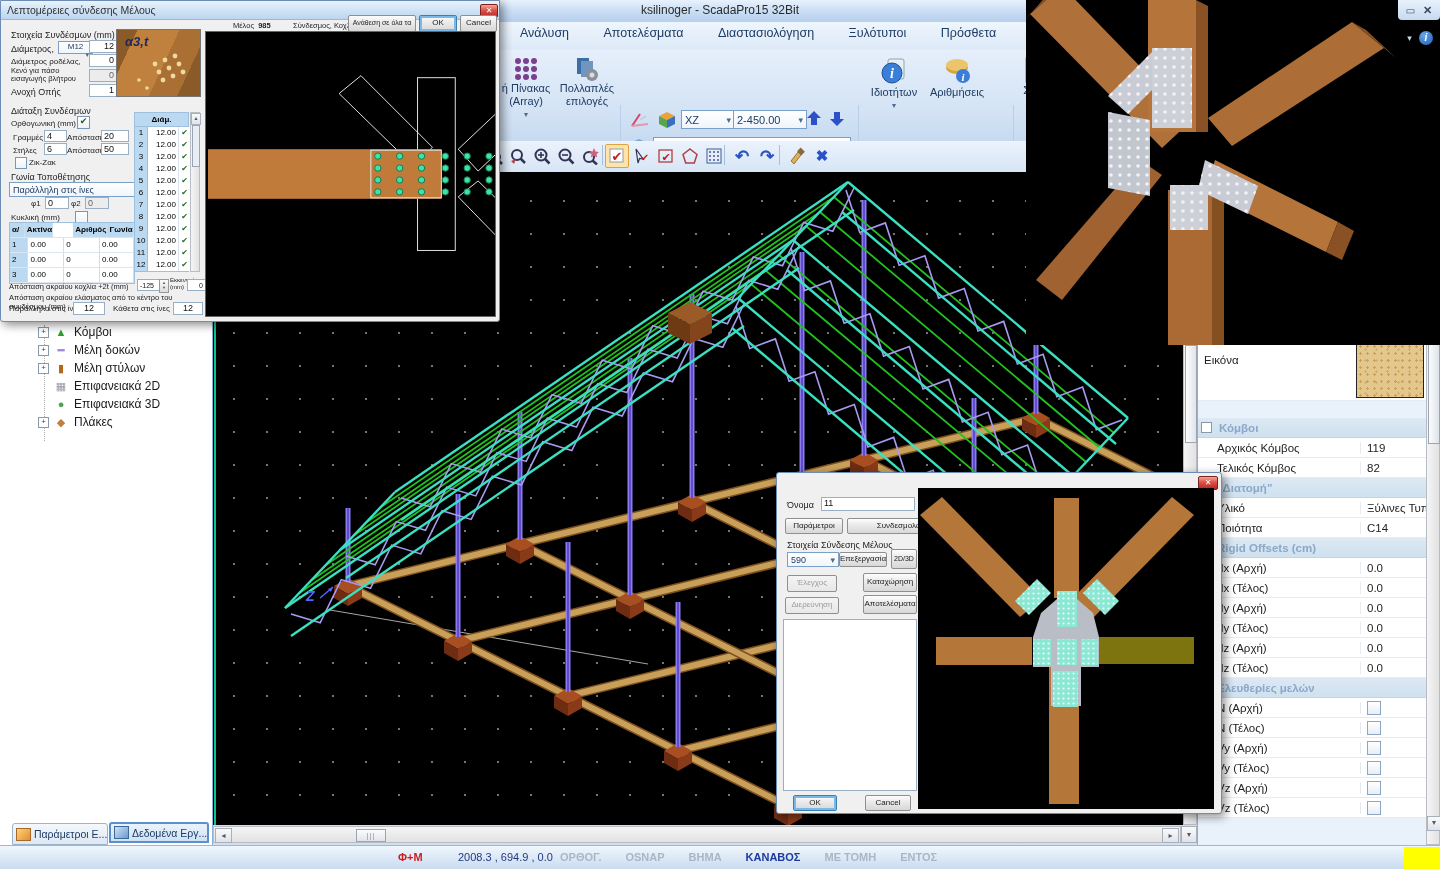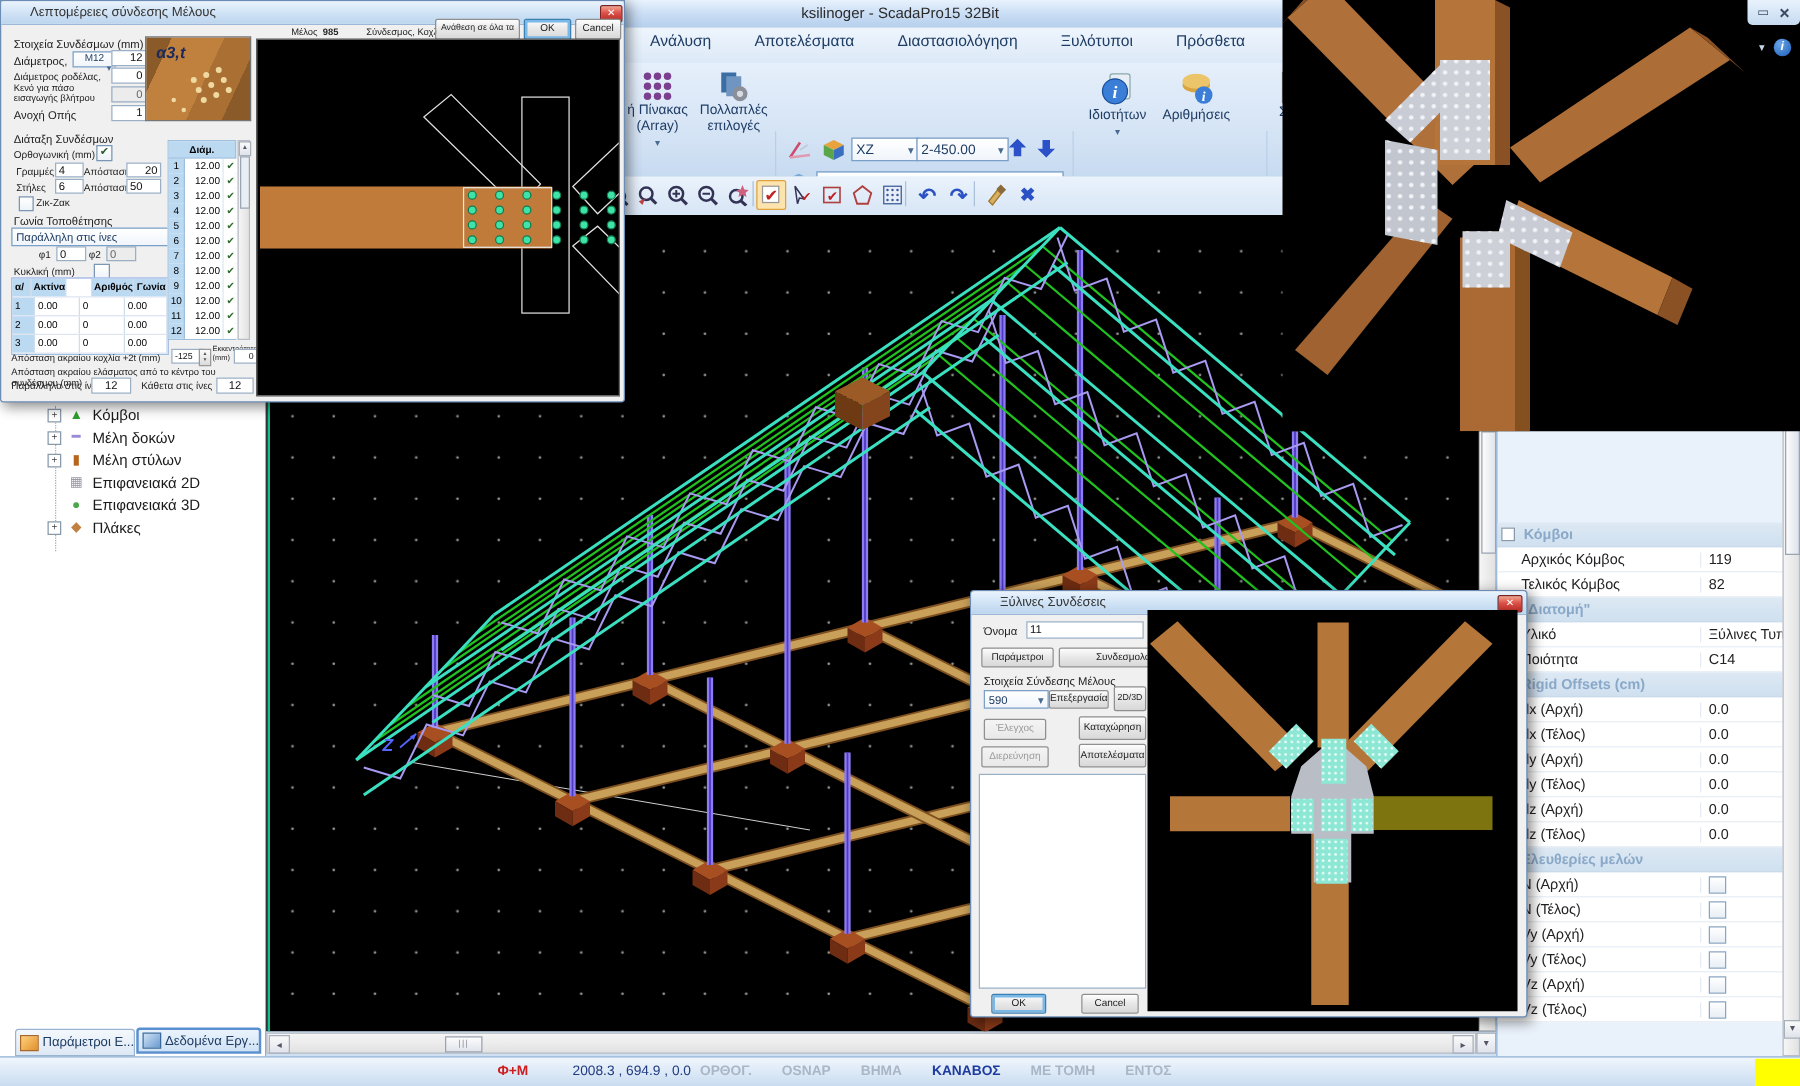--- a/index.html
+++ b/index.html
@@ -44,21 +44,21 @@
   .prow.check .pcheck{display:inline-block;width:12px;height:12px;margin-left:6px;background:linear-gradient(#fff,#e8eef5);border:1px solid #8aa6c2;}
   .stog{font-size:11px;font-weight:bold;color:#a9b6c6;}
   .stog.on{color:#1d3a9f;text-align:right;}
   .mtc{display:flex;height:12px;font-size:8px;line-height:12px;}
   .mtc .c1{width:12px;background:#bcd9f2;text-align:center;flex:none;border-right:1px solid #9fc0dd;}
   .mtc .c2{width:28px;background:#fff;text-align:right;padding-right:2px;flex:none;border-right:1px solid #d8e4ef;}
   .mtc .c3{width:11px;background:#fff;text-align:center;flex:none;color:#2a6a2a;font-size:8px;}
   .ctr{display:flex;height:14px;font-size:8px;line-height:14px;border-bottom:1px solid #dde6ef;background:#fff;}
   .ctr .h{background:#bcd9f2;}
   .ctr span{border-right:1px solid #cfdeec;padding-left:2px;}
-  .dtitle{position:absolute;left:0;top:0;right:0;height:18px;background:linear-gradient(#e9f3fd,#cfe2f5 55%,#bcd5ee);border-bottom:1px solid #9cb8d6;font-size:10.5px;color:#333;line-height:18px;padding-left:23px;border-radius:3px 3px 0 0;}
+  .dtitle{position:absolute;left:0;top:0;right:0;height:18px;background:linear-gradient(#e9f3fd,#cfe2f5 55%,#bcd5ee);border-bottom:1px solid #9cb8d6;font-size:10.5px;color:#333;line-height:18px;padding-left:6px;border-radius:3px 3px 0 0;}
   .dlg{background:#f0f0f0;border:1px solid #6a8cb5;border-radius:3px;box-shadow:3px 3px 10px rgba(0,0,0,.45);}
   .sb{background:linear-gradient(90deg,#f5f5f5,#e2e2e2);border:1px solid #b8bcc4;}
   .sbh{background:linear-gradient(#f5f5f5,#e2e2e2);border:1px solid #b8bcc4;}
   .sbtn{background:linear-gradient(#fafafa,#dfe3ea);border:1px solid #a8b0bc;font-size:8px;color:#556;text-align:center;}
   svg{display:block;}
 </style>
 </head>
 <body>
 
 <div id="app">
@@ -506,20 +506,24 @@
   <div class="abs" style="left:1197px;top:141px;width:243px;height:704px;background:#e9f1fa;border-left:1px solid #8fafd4;box-sizing:border-box;">
     <div class="abs" style="left:205px;top:28px;width:14px;height:14px;">
       <svg width="13" height="13">
           <path d="M8 1 L12 5 L9 6 L6.5 9.5 L3.5 6.5 L7 4 Z" fill="#5a7aa0"></path>
           <line x1="1.5" y1="11.5" x2="5" y2="8" stroke="#5a7aa0" stroke-width="1.3"></line>
         </svg>
     </div>
     <div class="abs" style="left:224px;top:27px;font-size:11px;color:#5a7aa0;font-weight:bold;">✕</div>
     <div class="abs btn" style="left:206px;top:96px;width:16px;height:13px;line-height:10px;">...</div>
 
+    <div class="abs" style="left:0;top:185px;width:228px;height:74px;background:#fff;border-bottom:1px solid #e4ebf3;">
+      <span class="abs" style="left:6px;top:28px;font-size:11.5px;color:#222;">Εικόνα</span>
+      <div class="abs" style="left:158px;top:2px;width:66px;height:68px;border:1px solid #222;background-color:#e4c78d;background-image:radial-gradient(#c9a05a 1px,transparent 1.4px),radial-gradient(#d4b06a 1px,transparent 1.4px);background-size:7px 7px,11px 11px;background-position:0 0,3px 4px;"></div>
+    </div>
 
     <div class="abs" id="proprows" style="left:0;top:277px;width:228px;">
 
         <div class="prow header">
           <span class="pexp minus"></span>
           <span class="plabel">Κόμβοι</span>
           <span class="pvalue"></span>
 
         </div>
 
@@ -680,21 +684,20 @@
 
         <span class="stog off">ΜΕ ΤΟΜΗ</span>
 
         <span class="stog off">ΕΝΤΟΣ</span>
 
     </div>
     <div class="abs" style="left:1404px;top:1px;width:36px;height:22px;background:#ffff00;"></div>
   </div>
 
   <div class="abs dlg" style="left:776px;top:472px;width:444px;height:340px;">
-    <div class="dtitle"><span>Ξύλινες Συνδέσεις</span></div>
     <div class="abs closebtn" style="left:421px;top:3px;width:18px;height:12px;">✕</div>
     <span class="abs lbl" style="left:10px;top:27px;">Όνομα</span>
     <div class="abs in" style="left:44px;top:24px;width:88px;height:12px;">11</div>
     <div class="abs btn" style="left:8px;top:45px;width:56px;height:14px;line-height:13px;">Παράμετροι</div>
     <div class="abs btn" style="left:70px;top:45px;width:138px;height:14px;line-height:13px;">Συνδεσμολογία Μελών</div>
     <span class="abs lbl" style="left:10px;top:67px;">Στοιχεία Σύνδεσης Μέλους</span>
     <div class="abs combo" style="left:10px;top:79px;width:44px;height:13px;font-size:9px;">
       <span>590</span>
         <span class="carr">▾</span>
     </div>
@@ -807,21 +810,21 @@
     <div class="abs in dis" style="left:88px;top:68px;width:22px;height:11px;text-align:right;">0</div>
     <span class="abs lbl" style="left:10px;top:86px;">Ανοχή Οπής</span>
     <div class="abs in" style="left:88px;top:83px;width:22px;height:11px;text-align:right;">1</div>
 
     <span class="abs lbl" style="left:10px;top:105px;">Διάταξη Συνδέσμων</span>
     <span class="abs lbl" style="left:10px;top:118px;font-size:8px;">Ορθογωνική (mm)</span>
     <div class="abs chk" style="left:76px;top:115px;width:11px;height:11px;">✔</div>
     <span class="abs lbl" style="left:12px;top:132px;font-size:8px;">Γραμμές</span>
     <div class="abs in" style="left:43px;top:129px;width:17px;height:10px;">4</div>
     <span class="abs lbl" style="left:66px;top:132px;font-size:8px;">Απόσταση</span>
-    <div class="abs in" style="left:100px;top:129px;width:22px;height:10px;text-align:right;">20</div>
+    <div class="abs in" style="left:100px;top:129px;width:22px;height:10px;">20</div>
     <span class="abs lbl" style="left:12px;top:145px;font-size:8px;">Στήλες</span>
     <div class="abs in" style="left:43px;top:142px;width:17px;height:10px;">6</div>
     <span class="abs lbl" style="left:66px;top:145px;font-size:8px;">Απόσταση</span>
     <div class="abs in" style="left:100px;top:142px;width:22px;height:10px;">50</div>
     <div class="abs chk" style="left:14px;top:156px;width:10px;height:10px;"></div>
     <span class="abs lbl" style="left:28px;top:157px;font-size:8px;">Ζικ-Ζακ</span>
     <span class="abs lbl" style="left:10px;top:171px;">Γωνία Τοποθέτησης</span>
     <div class="abs combo" style="left:8px;top:181px;width:126px;height:13px;font-size:9px;">
         <span>Παράλληλη στις ίνες</span>
         <span class="carr">▾</span>

